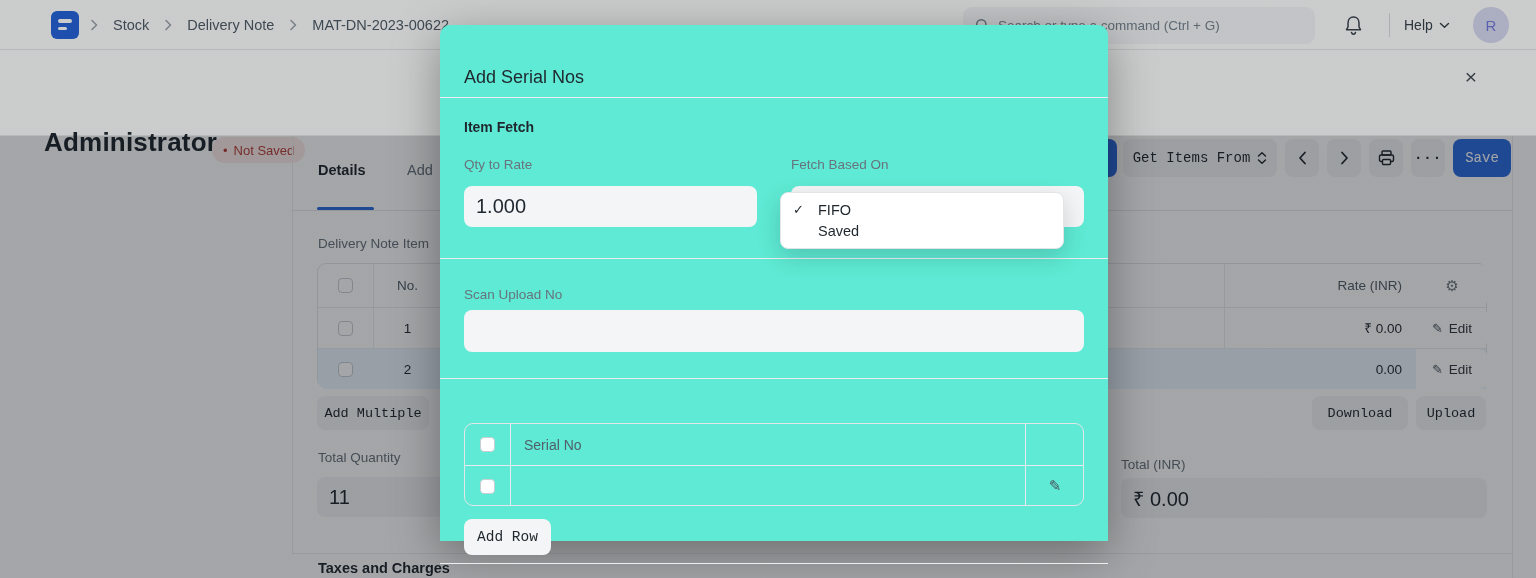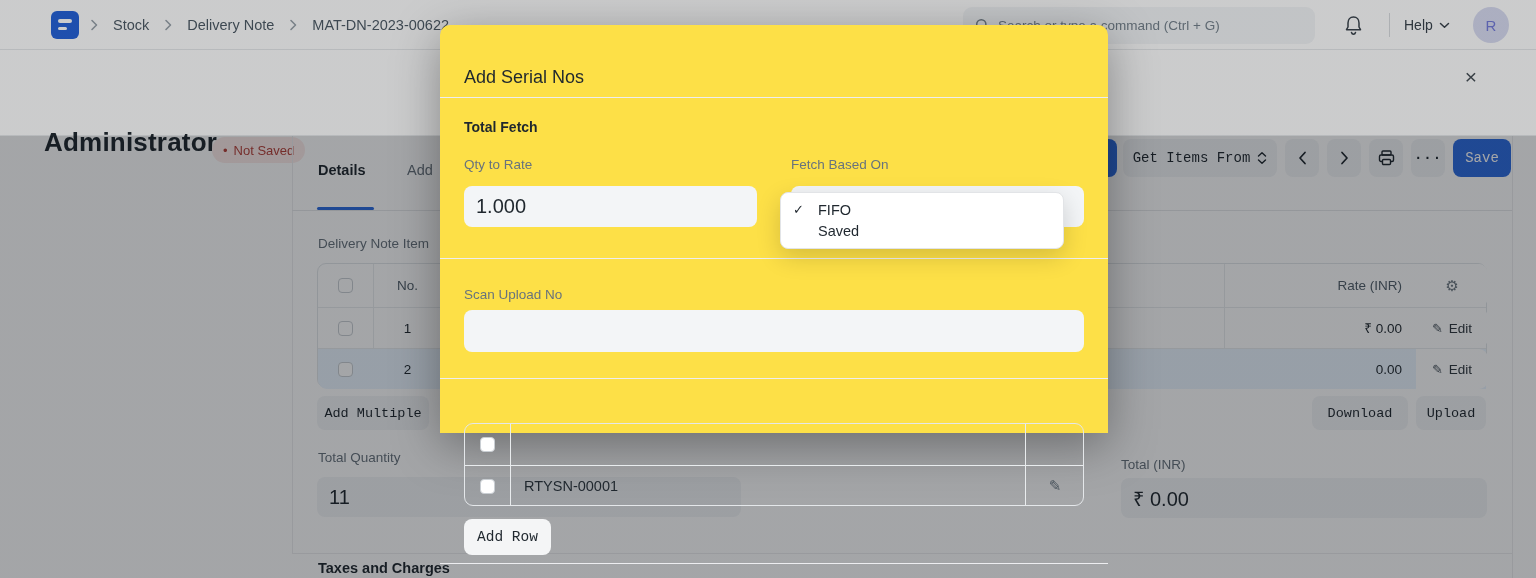--- a/index.html
+++ b/index.html
@@ -62,21 +62,21 @@
 
   .btn-xs { height:34px; font-size:13.5px; border-radius:8px; }
   .field-input { background:#f3f5f7; border:none; border-radius:8px; height:40px; font-family:inherit; font-size:20px; color:#1f272e; padding:0 12px; outline:none; }
   .form-divider { left:292px; top:553px; width:1220px; height:1px; background:#ededef; }
 
   
   .backdrop { left:0; top:0; width:1536px; height:578px; z-index:10;
     background:linear-gradient(to bottom, rgba(10,13,16,.21) 0px, rgba(10,13,16,.21) 136px, rgba(8,12,18,.37) 136px, rgba(8,12,18,.37) 100%); }
 
   
-  .modal { left:440px; top:25px; width:668px; height:408px; background:#fde047; border-radius:10px 10px 0 0;
+  .modal { left:440px; top:25px; width:668px; height:516px; background:#5eead4; border-radius:10px 10px 0 0;
     box-shadow:0 12px 48px rgba(0,0,0,.35); z-index:20; }
   .modal .abs { position:absolute; }
   .modal-title { left:24px; top:42px; font-size:18px; font-weight:500; color:#1f272e; }
   .modal-close { left:1015px; top:36px; width:32px; height:32px; display:flex; align-items:center; justify-content:center; font-size:21px; color:#383f45; cursor:pointer; border-radius:6px; }
   .m-div { left:0; width:668px; height:1px; background:#ededf0; }
   .m-label { font-size:13.5px; color:#68737d; }
   .serials { left:24px; top:398px; width:620px; height:83px; border:1px solid #e4e7ea; border-radius:9px; }
   .serials .vb { position:absolute; top:0; width:1px; height:100%; background:#e9ecee; }
   .s-head { top:0; height:41px; }
   .s-row  { top:41px; height:41px; border-top:1px solid #e9ecee; }
@@ -262,21 +262,21 @@
   <div class="abs form-divider"></div>
   <div class="abs sec-heading" style="left:318px; top:560px;">Taxes and Charges</div>
 
   <div class="abs backdrop"></div>
 
   <div class="abs modal">
     <div class="abs modal-title">Add Serial Nos</div>
     <div class="abs modal-close">×</div>
     <div class="abs m-div" style="top:72px;"></div>
 
-    <div class="abs sec-heading" style="left:24px; top:94px; font-size:14px;">Total Fetch</div>
+    <div class="abs sec-heading" style="left:24px; top:94px; font-size:14px;">Item Fetch</div>
 
     <div class="abs m-label" style="left:24px; top:132px;">Qty to Rate</div>
     <input class="abs field-input" style="left: 24px; top: 161px; width: 293px; height: 41px;" value="1.000">
 
     <div class="abs m-label" style="left:351px; top:132px;">Fetch Based On</div>
     <div class="abs field-input" style="left:351px; top:161px; width:293px; height:41px;"></div>
 
     <div class="abs m-div" style="top:233px;"></div>
 
     <div class="abs m-label" style="left:24px; top:262px;">Scan Upload No</div>
@@ -284,27 +284,27 @@
 
     <div class="abs m-div" style="top:353px;"></div>
 
     <div class="abs serials">
       <div class="vb" style="left:45px;"></div>
       <div class="vb" style="left:560px;"></div>
       <div class="grid-row s-head">
         <div class="grid-cell s-cbx">
             <div class="cbx"></div>
           </div>
+        <div class="grid-cell s-main" style="color:#525f6a; font-size:14px;">Serial No</div>
         <div class="grid-cell s-act"></div>
       </div>
       <div class="grid-row s-row">
         <div class="grid-cell s-cbx">
             <div class="cbx"></div>
           </div>
-        <div class="grid-cell s-main" style="font-size:14.5px;">RTYSN-00001</div>
         <div class="grid-cell s-act">
             <span class="pencil" style="font-size:15px; cursor:pointer;">✎</span>
           </div>
       </div>
     </div>
 
     <button class="btn" style="position:absolute; left:24px; top:494px; width:87px; height:36px; background:#f4f5f6; font-size:14.5px;">
         <span>Add Row</span>
       </button>
 

